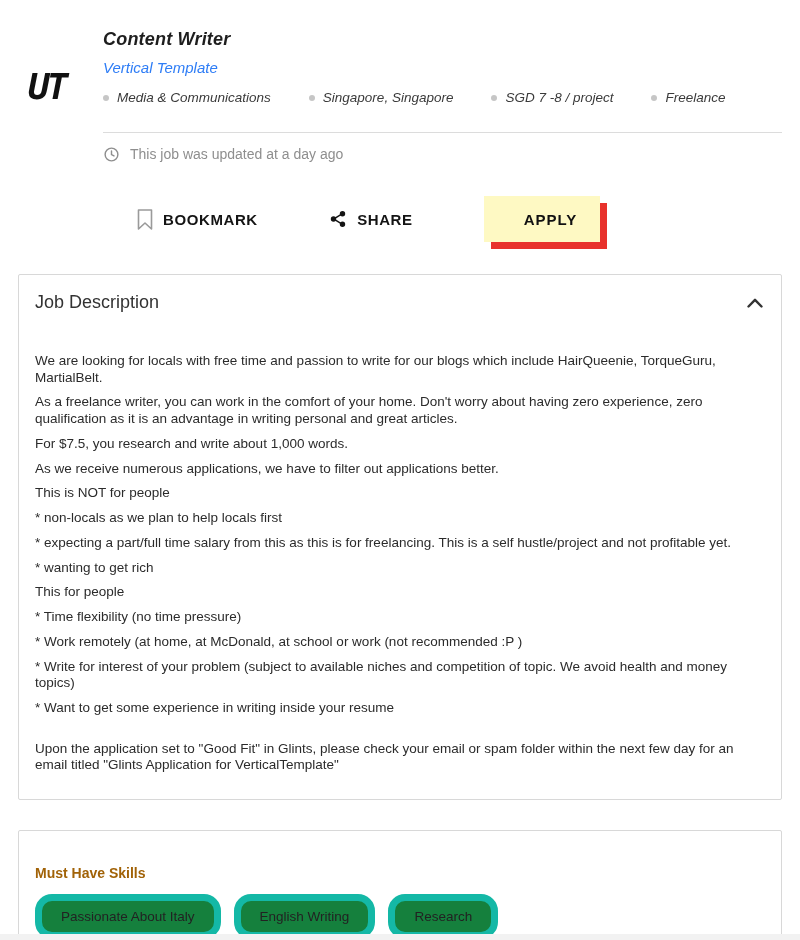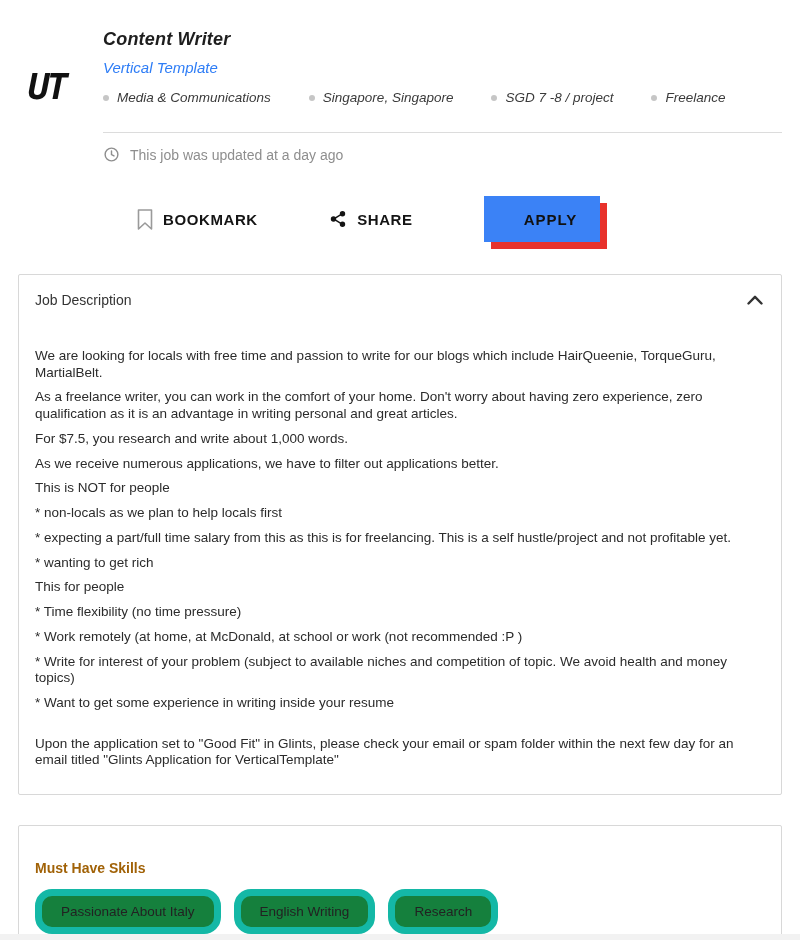--- a/index.html
+++ b/index.html
@@ -25,55 +25,55 @@
   .header-info { margin-left: 25px; margin-top: 29px; }
   .job-title { font-size: 18px; font-weight: 700; color: #1e1e1e; letter-spacing: .2px; }
   .company-link { margin-top: 9px; font-size: 15px; color: #2e7df6; cursor: pointer; }
   .meta-row { margin-top: 14px; display: flex; gap: 38px; }
   .meta-item { display: flex; align-items: center; gap: 8px; font-size: 13.5px; color: #3a3a3a; }
   .meta-dot { width: 6px; height: 6px; border-radius: 50%; background: #c6c6c6; flex: 0 0 auto; }
 
   
   .content-col { margin: 0 18px 0 103px; }
   .divider { margin-top: 27px; border: none; border-top: 1px solid #dcdcdc; }
-  .updated-row { margin-top: 13px; display: flex; align-items: center; gap: 10px; color: #8e8e8e; font-size: 14px; }
+  .updated-row { margin-top: 13px; display: flex; gap: 10px; color: #8e8e8e; font-size: 14px; }
   .updated-row svg { flex: 0 0 auto; }
 
   
   .actions {
     margin: 33px 0 0 137px;
     width: 463px;
     display: flex; justify-content: space-between; align-items: center;
   }
   .action-btn {
     display: flex; align-items: center; gap: 10px;
     background: none; border: none; cursor: pointer;
     font-family: "Liberation Sans", sans-serif;
     font-size: 15px; font-weight: 700; letter-spacing: .6px; color: #141414;
   }
   .apply-btn {
     width: 116px; height: 46px;
     display: flex; align-items: center; justify-content: center;
-    background: #3b82f6;
+    background: #fef9c3;
     border: none; cursor: pointer;
     box-shadow: 7px 7px 0 0 #e8322c;
     font-family: "Liberation Sans", sans-serif;
     font-size: 15px; font-weight: 700; letter-spacing: 1px; color: #111; padding-left: 17px;
   }
 
   
   .card {
     margin: 0 18px; background: #fff;
     border: 1px solid #d8d8d8; border-radius: 2px;
     padding: 17px 16px;
   }
   .card-jd { margin-top: 32px; }
   .card-skills { margin-top: 30px; }
   .card-header { display: flex; justify-content: space-between; align-items: center; }
-  .card-title { font-size: 14px; color: #333; }
+  .card-title { font-size: 18px; color: #333; }
   .collapse-btn { background: none; border: none; cursor: pointer; padding: 2px; line-height: 0; }
 
   .jd-body { margin-top: 40px; }
   .jd-body p { font-size: 13.5px; line-height: 1.24; color: #2b2b2b; margin: 0 0 8px; }
   .jd-body p.spacer-top { margin-top: 24px; }
 
   .skills-sub { margin-top: 17px; font-size: 14px; font-weight: 700; color: #a16207; }
   .chips { margin-top: 13px; display: flex; gap: 13px; }
   .chip {
     padding: 8px 19px; background: #15803d;

